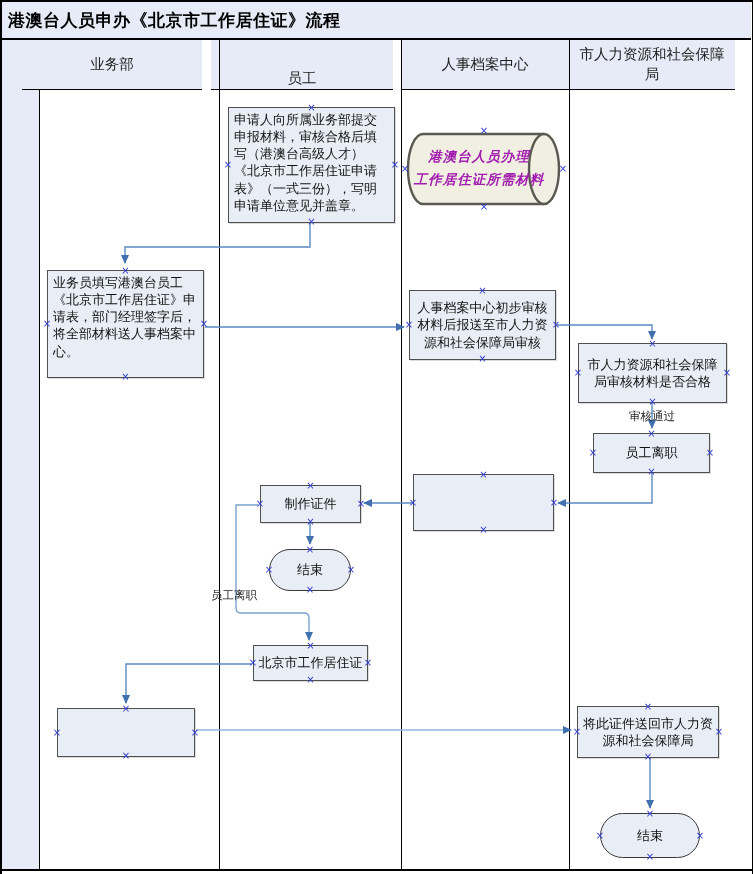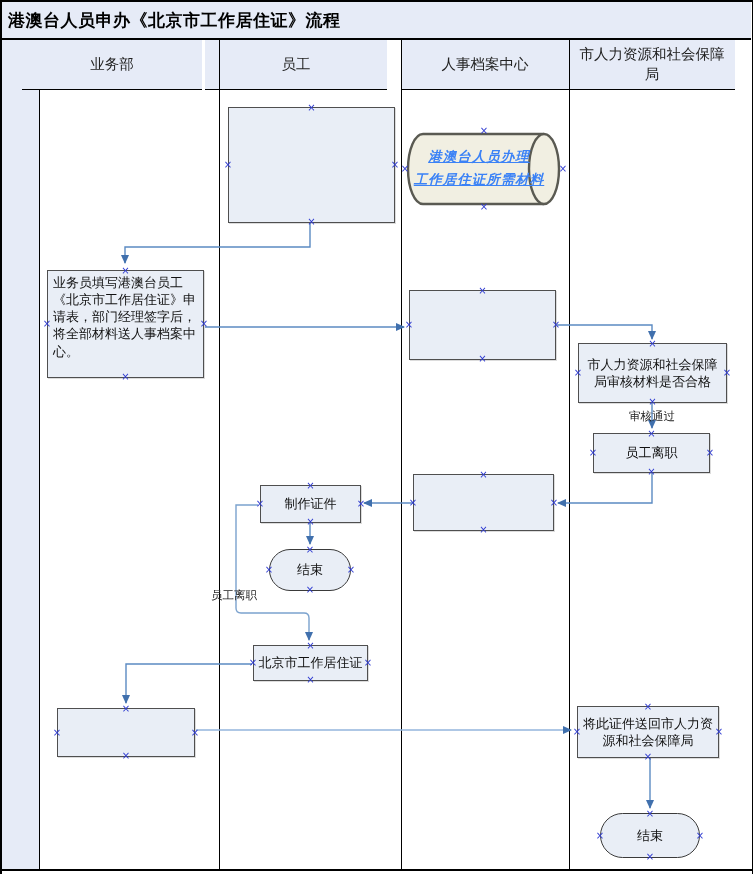--- a/index.html
+++ b/index.html
@@ -33,43 +33,43 @@
     display:flex;align-items:center;justify-content:center;text-align:center;
     font-size:13px;line-height:1.32;color:#111;z-index:5;box-shadow:1px 1px 0 rgba(60,60,60,.18);}
   .node.left{justify-content:flex-start;text-align:left;padding:3px 5px;align-items:flex-start;}
   .node.pad{padding:2px 4px;}
   .term{border-radius:21px;border-color:#3A3A3A;box-shadow:none;}
   .term2{border-radius:23px;}
   
   .cyl{position:absolute;z-index:5;}
   .cyl .txt{position:absolute;left:4px;top:0;width:138px;height:100%;
     display:flex;flex-direction:column;justify-content:center;
-    color:#3b82f6;font-weight:bold;font-style:italic;font-size:13.5px;line-height:1.7;
-    letter-spacing:1px;text-align:center;text-decoration:underline;}
+    color:#a21caf;font-weight:bold;font-style:italic;font-size:13.5px;line-height:1.7;
+    letter-spacing:1px;text-align:center;}
   
   .edge-label{position:absolute;font-size:11.5px;color:#222;z-index:6;white-space:nowrap;}
   
   .cp{position:absolute;color:#2F3BD1;font-size:10px;line-height:10px;width:10px;height:10px;
     text-align:center;font-family:"DejaVu Sans",sans-serif;z-index:7;pointer-events:none;}
 </style>
 </head>
 <body>
 
 <div id="stage">
 
   <div class="titlebar">
     <span class="t">港澳台人员申办《北京市工作居住证》流程</span>
   </div>
 
   <div class="strip"></div>
 
   <div class="lane-head" style="left:22px;width:180px;">
     <span class="lbl">业务部</span>
   </div>
-  <div class="lane-head" style="left:205px;width:182px;">
+  <div class="lane-head" style="left:211px;width:182px;align-items:flex-end;">
     <span class="lbl">员工</span>
   </div>
   <div class="lane-head" style="left:401px;width:168px;">
     <span class="lbl">人事档案中心</span>
   </div>
   <div class="lane-head" style="left:569px;width:166px;">
     <span class="lbl">市人力资源和社会保障
 局</span>
   </div>
 
@@ -90,20 +90,21 @@
     <path d="M652,473 L652,503 L558,503" fill="none" stroke="#5B8AC2" stroke-width="1.4" marker-end="url(#ah)"></path>
     <path d="M413,503 L364,503" fill="none" stroke="#5B8AC2" stroke-width="1.4" marker-end="url(#ah)"></path>
     <path d="M310,523 L310,544" fill="none" stroke="#5B8AC2" stroke-width="1.4" marker-end="url(#ah)"></path>
     <path d="M258,505 L236,505 L236,608 Q236,613 241,613 L304,613 Q309,613 309,618 L309,640" fill="none" stroke="#7BA2CE" stroke-width="1.4" marker-end="url(#ah)"></path>
     <path d="M252,664 L126,664 L126,703" fill="none" stroke="#5B8AC2" stroke-width="1.4" marker-end="url(#ah)"></path>
     <path d="M196,730 L571,730" fill="none" stroke="#93B5DC" stroke-width="1.6" marker-end="url(#ah)"></path>
     <path d="M650,758 L650,808" fill="none" stroke="#5B8AC2" stroke-width="1.4" marker-end="url(#ah)"></path>
   </svg>
 
   <div class="node left" style="left:228px;top:107px;width:167px;height:116px;">
+    <span>申请人向所属业务部提交申报材料，审核合格后填写（港澳台高级人才）《北京市工作居住证申请表》（一式三份），写明申请单位意见并盖章。</span>
   <span class="cp" style="left: 50%; top: -5px; transform: translateX(-50%);">×</span>
       <span class="cp" style="left: 50%; bottom: -5px; transform: translateX(-50%);">×</span>
       <span class="cp" style="left: -6px; top: 50%; transform: translateY(-50%);">×</span>
       <span class="cp" style="right: -6px; top: 50%; transform: translateY(-50%);">×</span>
     </div>
 
   <div class="cyl" style="left:406px;top:131px;width:156px;height:76px;">
     <svg width="156" height="76">
       <path d="M138,3 L17,3 A 15,35 0 0 0 17,73 L138,73" fill="#F1EFE2" stroke="#5A5A52" stroke-width="2.4"></path>
       <ellipse cx="138" cy="38" rx="15" ry="35" fill="#F1EFE2" stroke="#5A5A52" stroke-width="2.4"></ellipse>
@@ -116,20 +117,21 @@
 
   <div class="node left" style="left:47px;top:270px;width:157px;height:108px;">
     <span>业务员填写港澳台员工《北京市工作居住证》申请表，部门经理签字后，将全部材料送人事档案中心。</span>
   <span class="cp" style="left: 50%; top: -5px; transform: translateX(-50%);">×</span>
       <span class="cp" style="left: 50%; bottom: -5px; transform: translateX(-50%);">×</span>
       <span class="cp" style="left: -6px; top: 50%; transform: translateY(-50%);">×</span>
       <span class="cp" style="right: -6px; top: 50%; transform: translateY(-50%);">×</span>
     </div>
 
   <div class="node pad" style="left:409px;top:290px;width:147px;height:70px;">
+    <span>人事档案中心初步审核材料后报送至市人力资源和社会保障局审核</span>
   <span class="cp" style="left: 50%; top: -5px; transform: translateX(-50%);">×</span>
       <span class="cp" style="left: 50%; bottom: -5px; transform: translateX(-50%);">×</span>
       <span class="cp" style="left: -6px; top: 50%; transform: translateY(-50%);">×</span>
       <span class="cp" style="right: -6px; top: 50%; transform: translateY(-50%);">×</span>
     </div>
 
   <div class="node pad" style="left:578px;top:343px;width:149px;height:60px;">
     <span>市人力资源和社会保障局审核材料是否合格</span>
   <span class="cp" style="left: 50%; top: -5px; transform: translateX(-50%);">×</span>
       <span class="cp" style="left: 50%; bottom: -5px; transform: translateX(-50%);">×</span>

